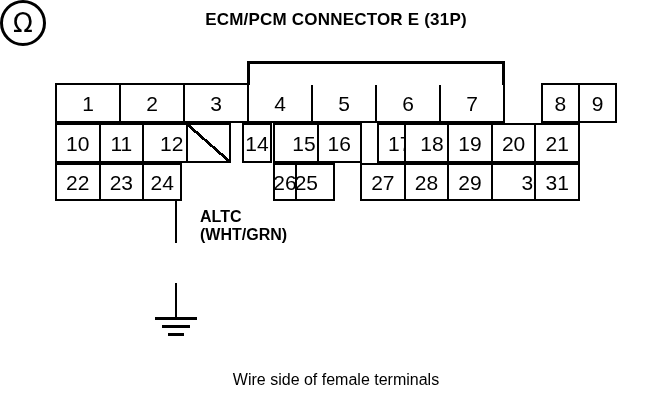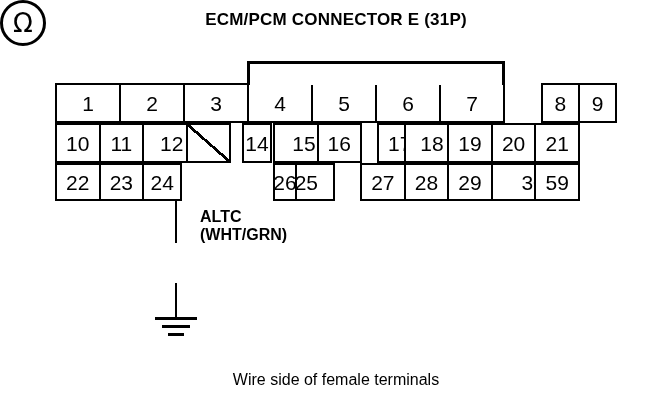--- a/index.html
+++ b/index.html
@@ -238,21 +238,21 @@
         <div class="cell" style="left: 348.667px; width: 45.5833px; justify-content: center;">
           <span>28</span>
         </div>
         <div class="cell" style="left: 392.25px; width: 45.5833px;">
           <span>29</span>
         </div>
         <div class="cell" style="left: 435.833px; width: 45.5833px; padding-left: 39px;">
           <span>30</span>
         </div>
         <div class="cell" style="left: 479.417px; width: 45.5833px;">
-          <span>59</span>
+          <span>31</span>
         </div>
       </div>
   <div class="bracket" style="left: 192.09px; width: 258.195px; top: -22px; height: 24px;"></div>
     </div>
 
   <div class="wire wire-vert" style="left:175px; top:200px; height:43px;"></div>
 
   <div class="meter">
     <span>Ω</span>
   </div>

